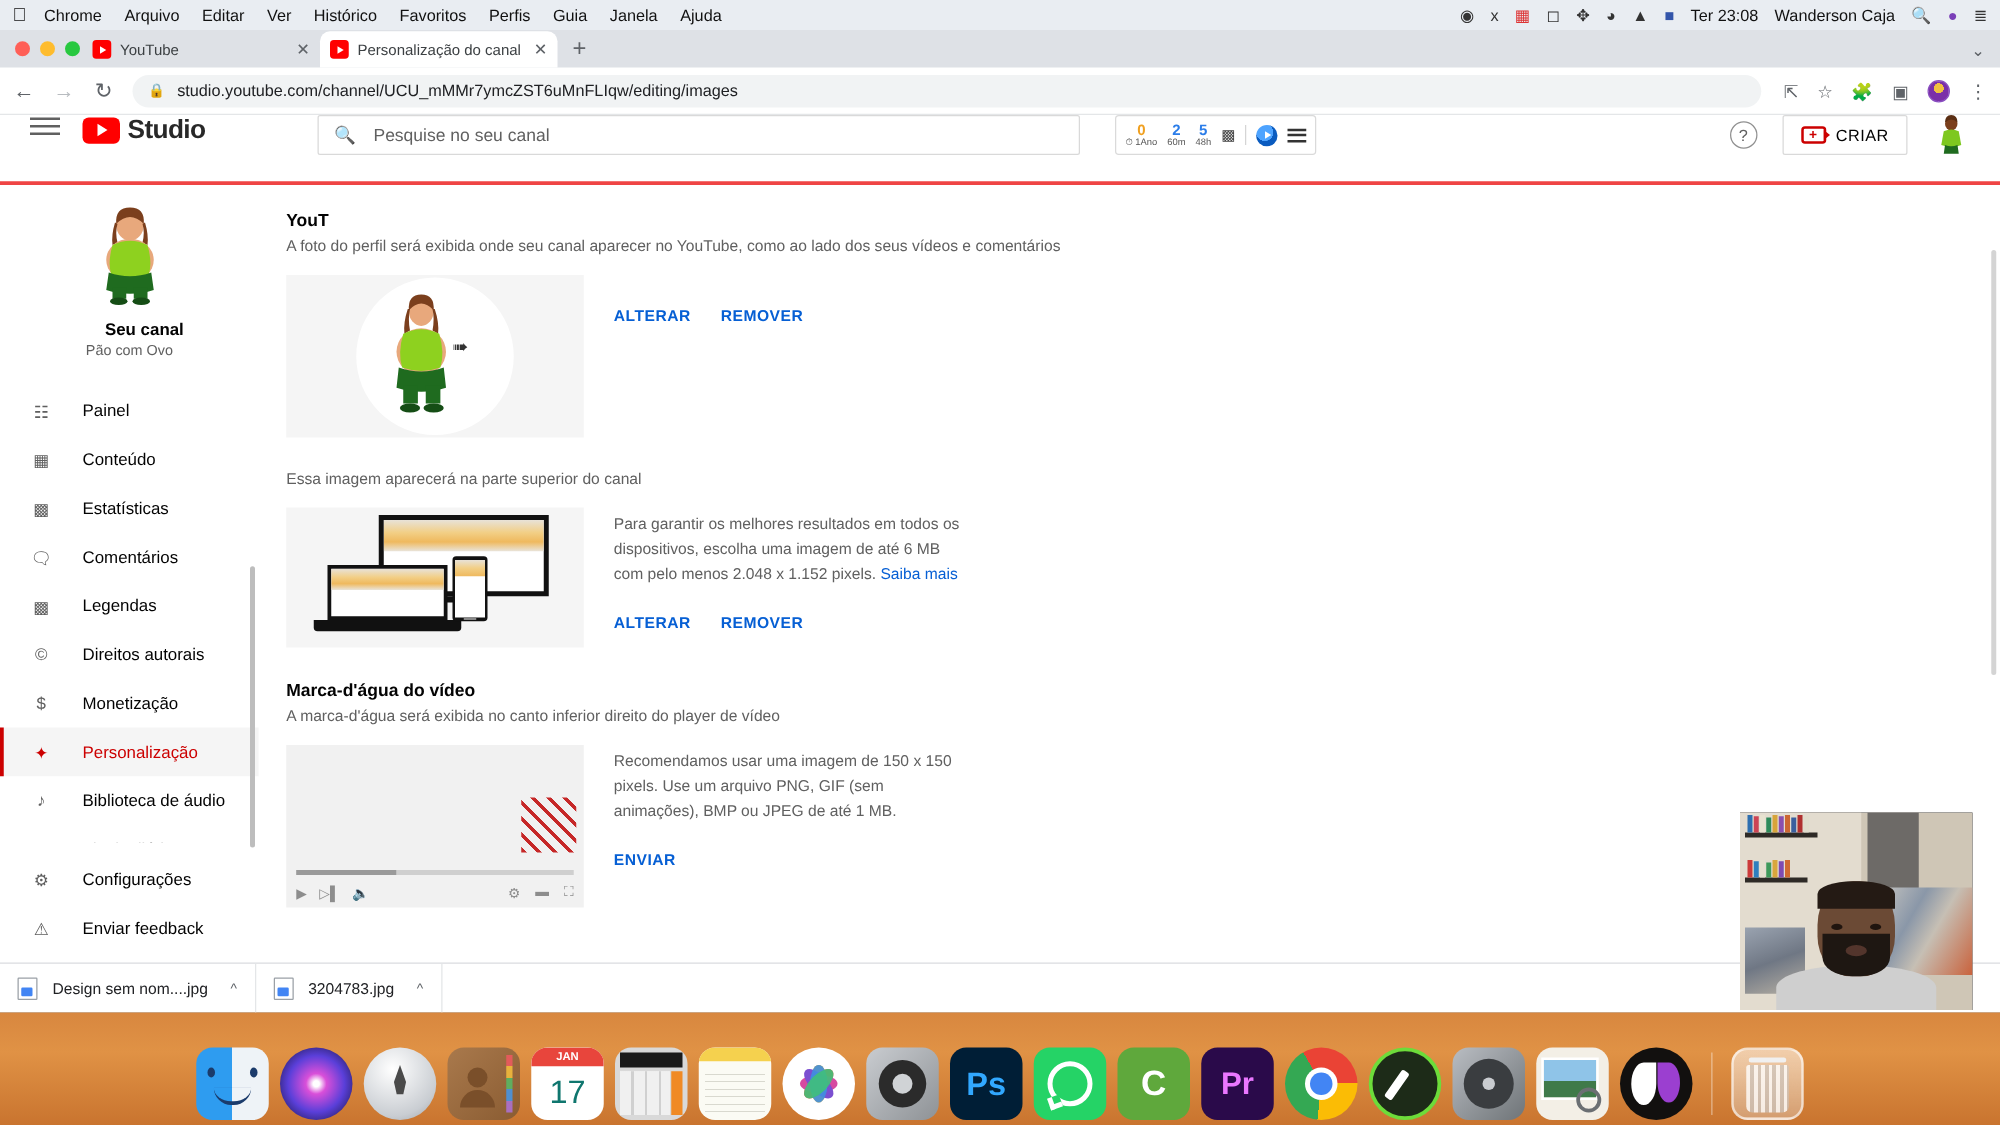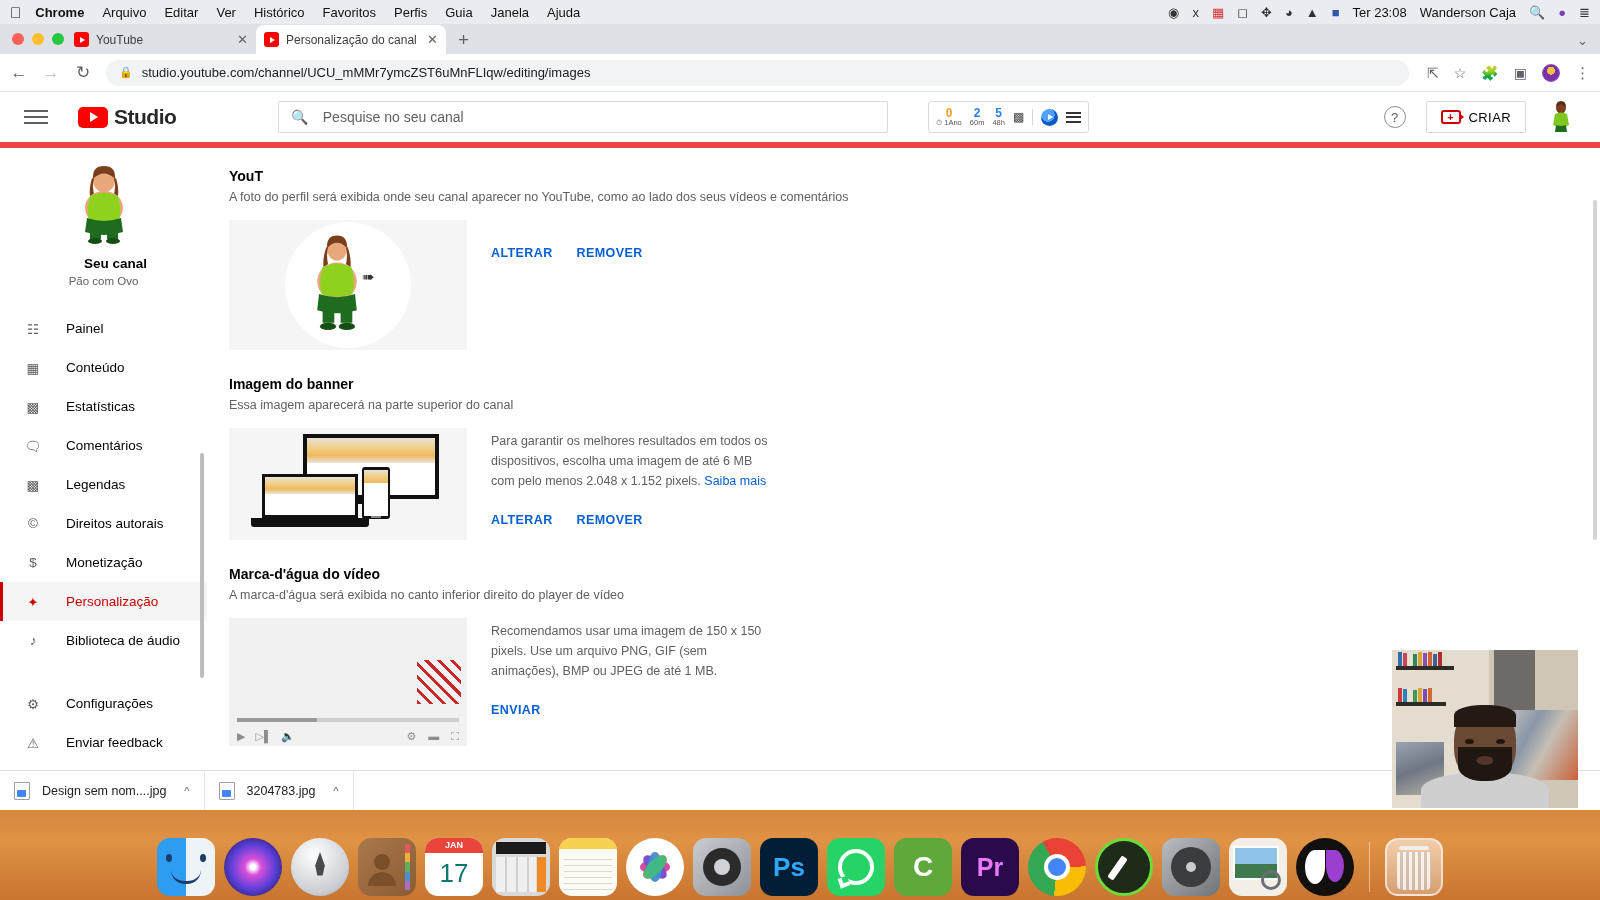--- a/index.html
+++ b/index.html
@@ -12,21 +12,21 @@
   #root { position: relative; width: 1600px; height: 900px; }
 
   
   .macbar {
     position: absolute; top: 0; left: 0; width: 1600px; height: 24px;
     background: #e9edf2; display: flex; align-items: center;
     padding: 0 10px; font-size: 13px; color: #111;
   }
   .macbar .apple { font-size: 15px; margin-right: 14px; line-height: 1; }
   .macbar .mi { margin-right: 18px; white-space: nowrap; }
-  .macbar .mi.bold { font-weight: bold; }
+  .macbar .mi.bold { font-weight: normal; }
   .macbar .right { margin-left: auto; display: flex; align-items: center; gap: 13px; }
   .macbar .right .ic { font-size: 13px; color: #333; line-height: 1; }
   .macbar .right .txt { font-size: 13px; color: #111; white-space: nowrap; }
 
   
   .chrome {
     position: absolute; top: 24px; left: 0; width: 1600px; height: 786px;
     background: #fff;
   }
   .tabstrip {
@@ -78,22 +78,22 @@
     width: 18px; height: 18px; border-radius: 50%;
     background: radial-gradient(circle at 50% 35%, #f0c040 0 30%, #7b2fa8 31% 100%);
     border: 1px solid #8a4fc0;
   }
   .tb-right .dots { font-size: 15px; color: #5f6368; letter-spacing: 0; }
 
   
   .page { position: relative; width: 1600px; height: 700px; background: #fff; overflow: hidden; }
 
   .ytheader {
-    height: 56px; display: flex; align-items: center; padding: 0 16px; gap: 12px;
-    border-bottom: 6px solid #ef4444; background: #fff;
+    height: 56px; display: flex; align-items: flex-start; padding: 0 16px; gap: 0;
+    border-bottom: 3px solid #ef4444; background: #fff;
   }
   .hamb { width: 24px; height: 18px; margin: 0 18px 0 8px; position: relative; }
   .hamb i { position: absolute; left: 0; width: 24px; height: 2px; background: #606060; }
   .hamb i:nth-child(1){ top: 2px; } .hamb i:nth-child(2){ top: 8px; } .hamb i:nth-child(3){ top: 14px; }
   .ytlogo { display: flex; align-items: center; gap: 6px; }
   .ytlogo .play {
     width: 30px; height: 21px; background: #ff0000; border-radius: 5px;
     display: flex; align-items: center; justify-content: center;
   }
   .ytlogo .play::after {
@@ -541,21 +541,20 @@
                 <div class="sec-right">
                   <div class="btn-row">
                     <span class="tbtn">ALTERAR</span>
                     <span class="tbtn">REMOVER</span>
                   </div>
                 </div>
               </div>
             </div>
 
             <div class="section">
-              <div class="sec-title">Imagem do banner</div>
               <div class="sec-desc">Essa imagem aparecerá na parte superior do canal</div>
               <div class="sec-body">
                 <div class="preview" style="height:112px;">
                   <div class="dev">
                     <div class="monitor">
                         <div class="scr">
                           <div class="band"></div>
                         </div>
                       </div>
                     <div class="mon-stand"></div>

